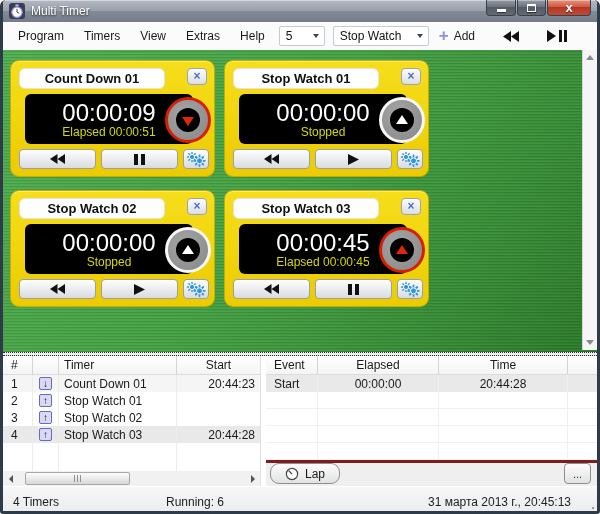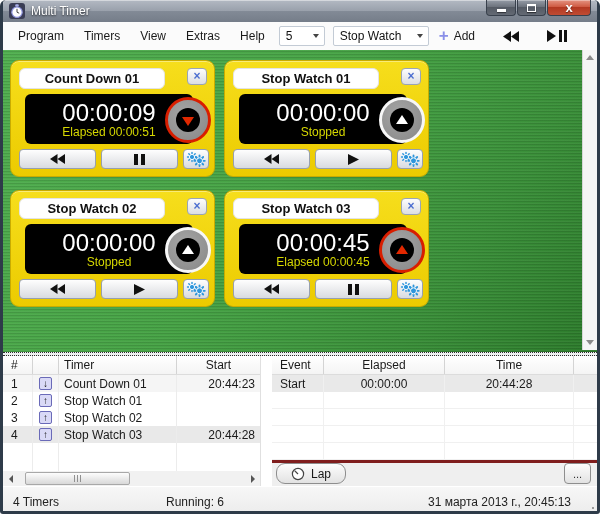--- a/index.html
+++ b/index.html
@@ -134,21 +134,21 @@
   .hscroll { flex:0 0 15px; background:#f1f1f1; display:flex; align-items:center; position:relative; }
   .hs-arrow { width:15px; height:15px; display:flex; align-items:center; justify-content:center; }
   .tri-l { width:0; height:0; border-top:4px solid transparent; border-bottom:4px solid transparent; border-right:4px solid #555; }
   .tri-r { width:0; height:0; border-top:4px solid transparent; border-bottom:4px solid transparent; border-left:4px solid #555; }
   .hs-thumb { position:absolute; left:22px; width:105px; height:13px; top:1px;
     background:linear-gradient(#fdfdfd,#d8d8d8); border:1px solid #a8a8a8; border-radius:2px;
     display:flex; align-items:center; justify-content:center; gap:2px; }
   .hs-grip { width:1px; height:7px; background:#909090; }
   .hs-track-right { margin-left:auto; }
 
-  .rtable { flex:1; display:flex; flex-direction:column; font-size:12px; color:#1a1a1a; margin-left:11px; }
+  .rtable { flex:1; display:flex; flex-direction:column; font-size:12px; color:#1a1a1a; margin-left:5px; }
   .rrow { display:flex; height:17px; align-items:center; }
   .rhead { height:19px; border-bottom:1px solid #dcdcdc; background:linear-gradient(#ffffff,#f4f4f4); }
   .c-event { flex:0 0 52px; padding-left:8px; border-right:1px solid #f0f0f0; height:100%; display:flex; align-items:center; }
   .c-elapsed { flex:0 0 121px; border-right:1px solid #f0f0f0; height:100%; display:flex; align-items:center; justify-content:center; }
   .c-time { flex:0 0 129px; border-right:1px solid #f0f0f0; height:100%; display:flex; align-items:center; justify-content:center; }
   .c-rest { flex:1; height:100%; }
   .rhead .c-event, .rhead .c-elapsed, .rhead .c-time { border-right:1px solid #d4d4d4; }
   .rempty { border-bottom:1px solid #f0f0f0; }
   .rbottom { flex:1; background:#efefef; border-top:3px solid #7f1d1d; display:flex; align-items:center; padding:0 6px 2px 4px; }
   .lap-btn { width:70px; height:21px; background:linear-gradient(#fdfdfd,#e2e2e2); border:1px solid #8e8e8e;

